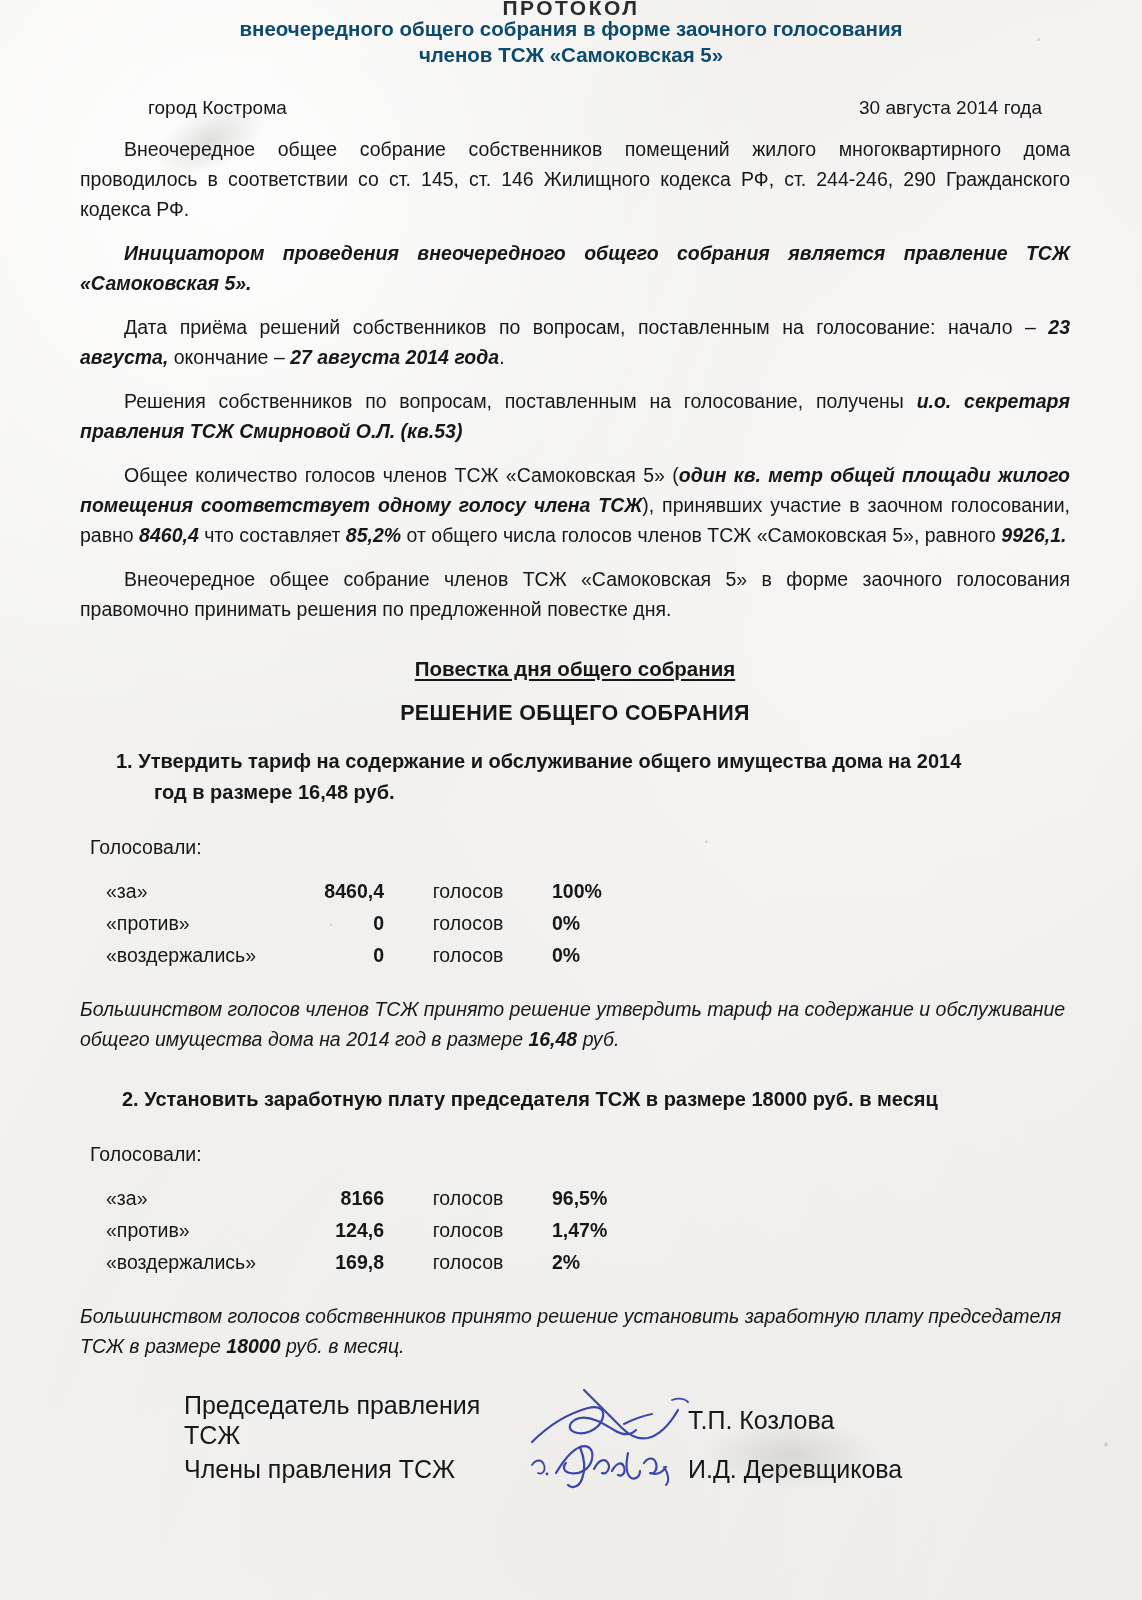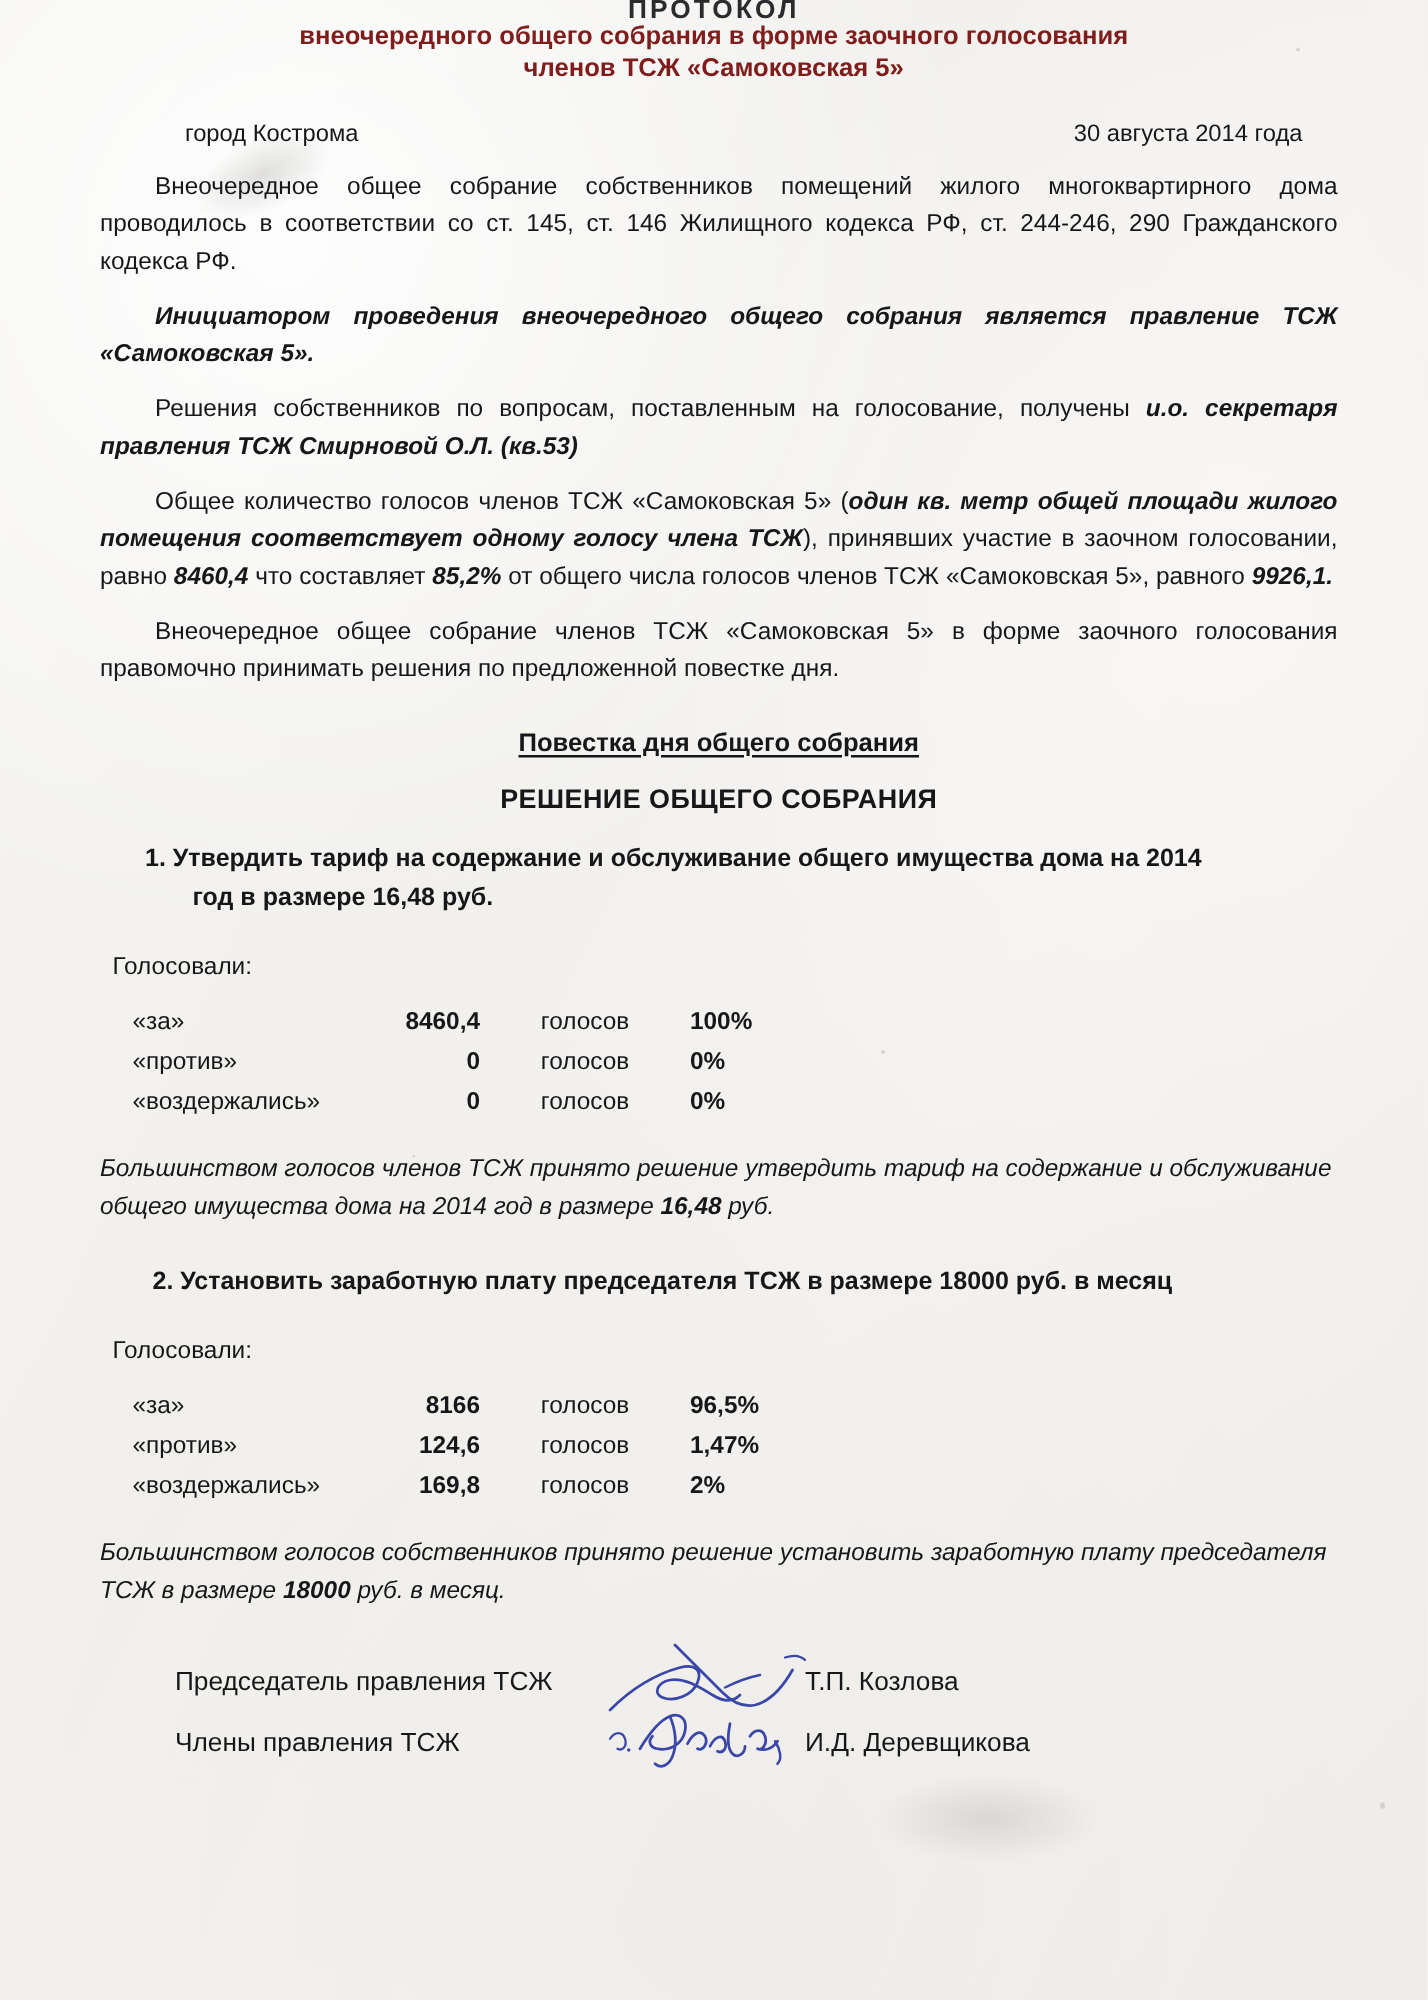--- a/index.html
+++ b/index.html
@@ -60,21 +60,21 @@
     height: 16px;
     overflow: hidden;
     margin: 0;
     color: #2b2b2e;
   }
   .title-line {
     font-size: 20.5px;
     font-weight: bold;
     line-height: 26px;
     margin: 0;
-    color: #7f1d1d;
+    color: #0c4a6e;
   }
 
   
   .placedate {
     display: flex;
     justify-content: space-between;
     margin: 28px 100px 0 148px;
     font-size: 19px;
     line-height: 24px;
   }
@@ -168,22 +168,22 @@
 
   
   .signatures {
     margin: 34px 0 0 0;
     position: relative;
   }
   .sig-row {
     display: flex;
     align-items: center;
     height: 49px;
-    font-size: 21px;
-    margin-left: 60px;
+    font-size: 25px;
+    margin-left: 104px;
     position: relative;
   }
   .sig-role { width: 352px; }
   .sig-scribble {
     width: 152px;
     position: relative;
     height: 48px;
   }
   .sig-scribble svg {
     position: absolute;
@@ -220,20 +220,21 @@
   </div>
 
   <div class="body">
 
     <p class="para">Внеочередное общее собрание собственников помещений жилого многоквартирного дома проводилось в соответствии со ст. 145, ст. 146 Жилищного кодекса РФ, ст. 244-246, 290 Гражданского кодекса РФ.</p>
 
     <p class="para">
       <b class="bi">Инициатором проведения внеочередного общего собрания является правление ТСЖ «Самоковская 5».</b>
     </p>
 
+    <p class="para"><span>Дата приёма решений собственников по вопросам, поставленным на голосование:   начало – </span><b class="bi">23 августа,</b><span> окончание – </span><b class="bi">27 августа 2014 года</b><span>.</span></p>
 
     <p class="para"><span>Решения собственников по вопросам, поставленным на голосование, получены </span><b class="bi">и.о. секретаря правления ТСЖ Смирновой О.Л. (кв.53)</b></p>
 
     <p class="para"><span>Общее количество голосов членов ТСЖ «Самоковская 5» (</span><b class="bi">один кв. метр общей площади жилого помещения соответствует одному голосу члена ТСЖ</b><span>), принявших участие в заочном голосовании, равно </span><b class="bi">8460,4</b><span> что составляет </span><b class="bi">85,2%</b><span> от общего числа голосов членов ТСЖ «Самоковская 5», равного </span><b class="bi">9926,1.</b></p>
 
     <p class="para">Внеочередное общее собрание членов ТСЖ «Самоковская 5» в форме заочного голосования правомочно принимать решения по предложенной повестке дня.</p>
 
     <div class="center-head">
       <u>Повестка дня общего собрания</u>
     </div>

